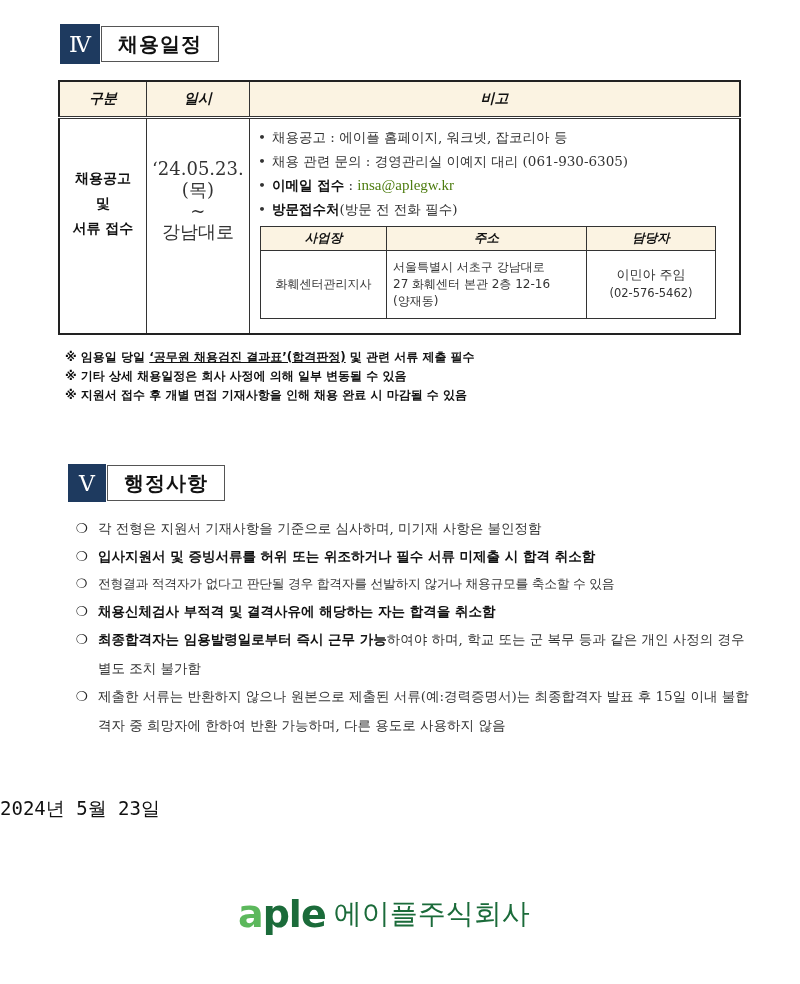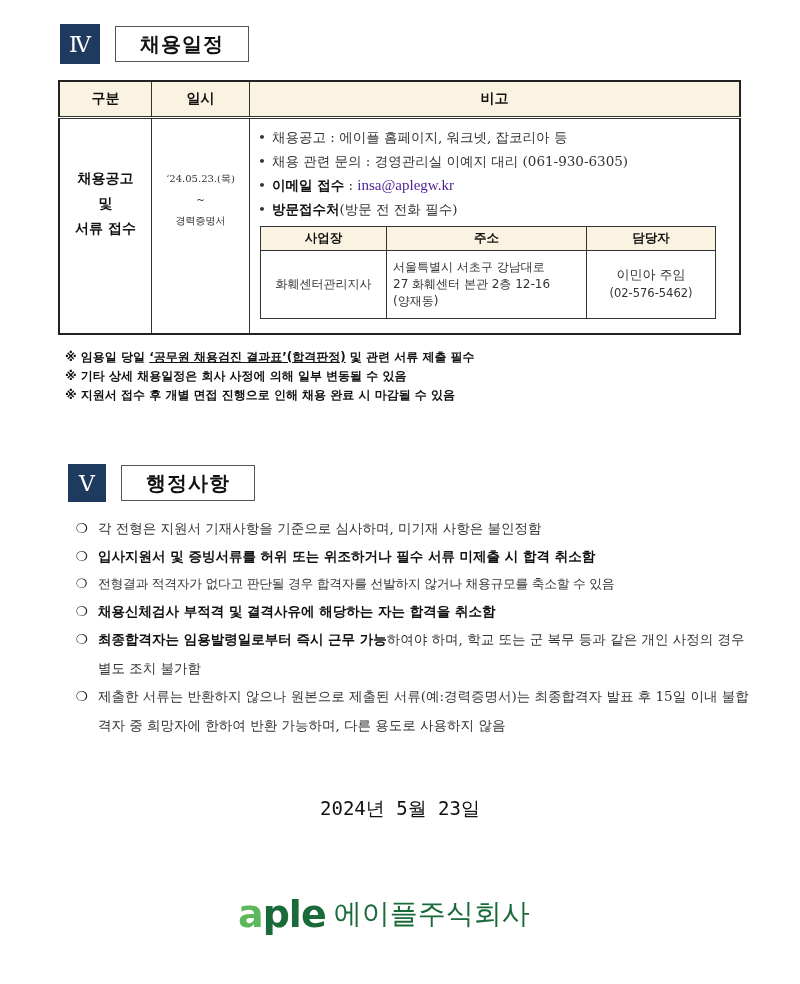--- a/index.html
+++ b/index.html
@@ -8,62 +8,62 @@
     font-family: "DejaVu Sans", "Liberation Sans", sans-serif; color: #111;
     overflow: hidden;
   }
   .section-heading { position: absolute; display: flex; align-items: center; }
   .roman {
     background: #1e3a5f; color: #fff; font-family: "DejaVu Serif", "Liberation Serif", serif;
     font-size: 22px; display: flex; align-items: center; justify-content: center;
     width: 40px; height: 40px;
   }
   .heading-title {
-    margin-left: 15px; border: 1px solid #555; height: 36px; padding: 0 24px;
+    margin-left: 1px; border: 1px solid #555; height: 36px; padding: 0 16px;
     display: flex; align-items: center; font-weight: bold; font-size: 20px; letter-spacing: 1px; font-family: Liberation Mono, monospace;
   }
   #sec4 { left: 60px; top: 24px; }
   #sec5 { left: 68px; top: 464px; }
   #sec5 .roman { width: 38px; height: 38px; }
   #sec5 .heading-title { height: 36px; }
 
   table.main {
     position: absolute; left: 58px; top: 80px; width: 683px; border-collapse: collapse;
     border: 2px solid #222;
   }
   table.main th {
     background: #fbf3e2; font-size: 14px; font-weight: bold; height: 36px;
-    border-bottom: 3px double #333; border-left: 1px solid #333;
+    border-bottom: 3px double #333; border-left: 1px solid #333; font-style: italic;
   }
   table.main td { border-left: 1px solid #333; vertical-align: middle; font-size: 13.5px; }
   table.main td.cat { text-align: center; font-weight: bold; font-family: "DejaVu Serif", serif; font-size: 14px; line-height: 25px; width: 106px; border-radius: 8px; }
-  table.main td.date { text-align: center; font-family: "DejaVu Serif", serif; font-size: 10px; line-height: 21px; width: 106px; color: #333; }
+  table.main td.date { text-align: center; font-family: "DejaVu Serif", serif; font-size: 18px; line-height: 21px; width: 106px; color: #333; }
   td.notes { padding: 6px 23px 14px 8px; vertical-align: top !important; }
   .note { font-family: "DejaVu Serif", serif; font-size: 13.5px; line-height: 24px; color: #333; white-space: nowrap; }
   .note b { color: #111; font-family: "DejaVu Sans", sans-serif; text-align: right; }
-  .note .email { color: #4c1d95; font-family: "Liberation Serif", serif; font-size: 15px; }
+  .note .email { color: #4d7c0f; font-family: "Liberation Serif", serif; font-size: 15px; }
   .bullet { display: inline-block; width: 14px; }
 
   table.sub { width: 456px; border-collapse: collapse; margin-top: 5px; margin-left: 2px; border: 1px solid #333; }
   table.sub th { background: #fbf3e2; font-size: 12.5px; font-weight: bold; height: 24px; border: 1px solid #333; border-bottom: 1px solid #333; }
   table.sub td { border: 1px solid #333; font-size: 12px; color: #333; height: 68px; }
   table.sub td.c { text-align: center; }
   table.sub td.addr { padding-left: 6px; line-height: 17px; }
 
   .footnotes { position: absolute; left: 65px; top: 348px; font-size: 12px; font-weight: bold; line-height: 19px; }
   .footnotes .u { text-decoration: underline; }
 
   .admin-list { position: absolute; left: 76px; top: 515px; width: 680px; }
   .admin-item { font-family: "DejaVu Serif", serif; font-size: 13.5px; line-height: 27.5px; color: #333; display: flex; }
   .admin-item.bold { font-family: "DejaVu Sans", sans-serif; font-weight: bold; color: #111; }
   .circ { width: 22px; flex: none; font-family: "DejaVu Sans", sans-serif; font-weight: normal; color: #222; }
   .admin-item .txt { flex: 1; }
   .admin-item .txt b { font-family: "DejaVu Sans", sans-serif; color: #111; }
 
-  .doc-date { position: absolute; left: 0; width: 800px; top: 796px; text-align: center; font-size: 19px; font-family: "DejaVu Sans Mono", monospace; color: #111; }
+  .doc-date { position: absolute; left: 0; width: 800px; top: 796px; text-align: left; font-size: 19px; font-family: "DejaVu Sans Mono", monospace; color: #111; }
 
   .logo { position: absolute; left: 238px; top: 895px; display: flex; align-items: flex-end; }
   .logo-mark { font-family: "DejaVu Sans", sans-serif; font-weight: bold; font-size: 38px; letter-spacing: -1px; line-height: 1; }
   .logo-mark .a { color: #5cb85c; }
   .logo-mark .rest { color: #1b6b3a; }
   .logo-name { margin-left: 8px; color: #1b6b3a; font-size: 28px; letter-spacing: 0px; }
 </style>
 </head>
 <body>
 
@@ -82,21 +82,21 @@
   <tr>
     <td class="cat" style="border-left:none">
       <div>채용공고</div>
       <div>및</div>
       <div>서류 접수</div>
       <div style="height:44px"></div>
     </td>
     <td class="date">
       <div>‘24.05.23.(목)</div>
       <div>~</div>
-      <div>경력증명서</div>
+      <div>강남대로</div>
       <div style="height:52px"></div>
     </td>
     <td class="notes">
       <div class="note">
         <span class="bullet">•</span><span>채용공고 : 에이플 홈페이지, 워크넷, 잡코리아 등</span>
       </div>
       <div class="note">
         <span class="bullet">•</span><span>채용 관련 문의 : 경영관리실 이예지 대리 (061-930-6305)</span>
       </div>
       <div class="note">
@@ -135,21 +135,21 @@
   <div>
     <span>※</span>
     <span>임용일 당일 </span><span class="u">‘공무원 채용검진 결과표’(합격판정)</span><span> 및 관련 서류 제출 필수</span>
   </div>
   <div>
     <span>※</span>
     <span>기타 상세 채용일정은 회사 사정에 의해 일부 변동될 수 있음</span>
   </div>
   <div>
     <span>※</span>
-    <span>지원서 접수 후 개별 면접 진행으로 인해 채용 완료 시 마감될 수 있음</span>
+    <span>지원서 접수 후 개별 면접 기재사항을 인해 채용 완료 시 마감될 수 있음</span>
   </div>
 </div>
 
 <div class="section-heading" id="sec5">
   <div class="roman">Ⅴ</div>
   <div class="heading-title">행정사항</div>
 </div>
 
 <div class="admin-list">
   <div class="admin-item">

